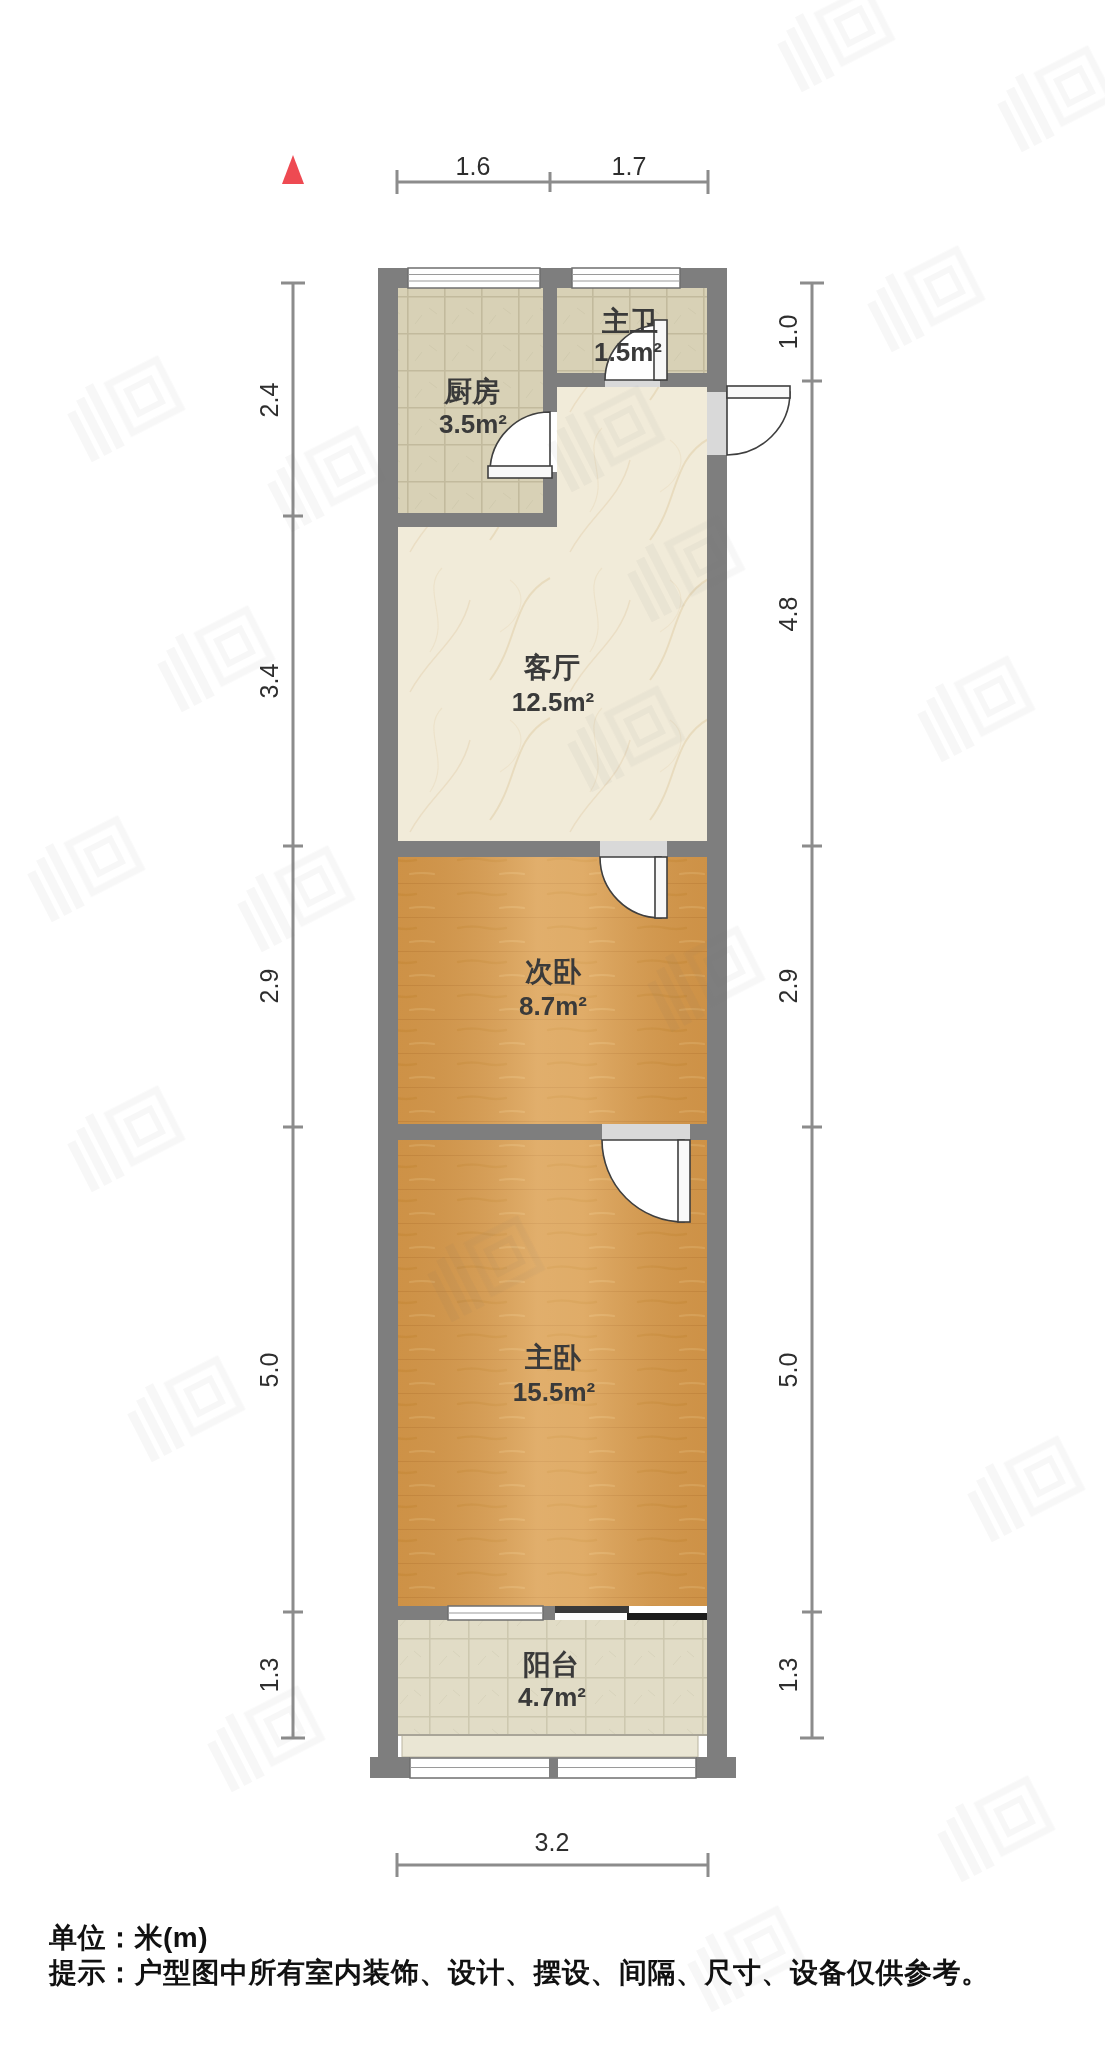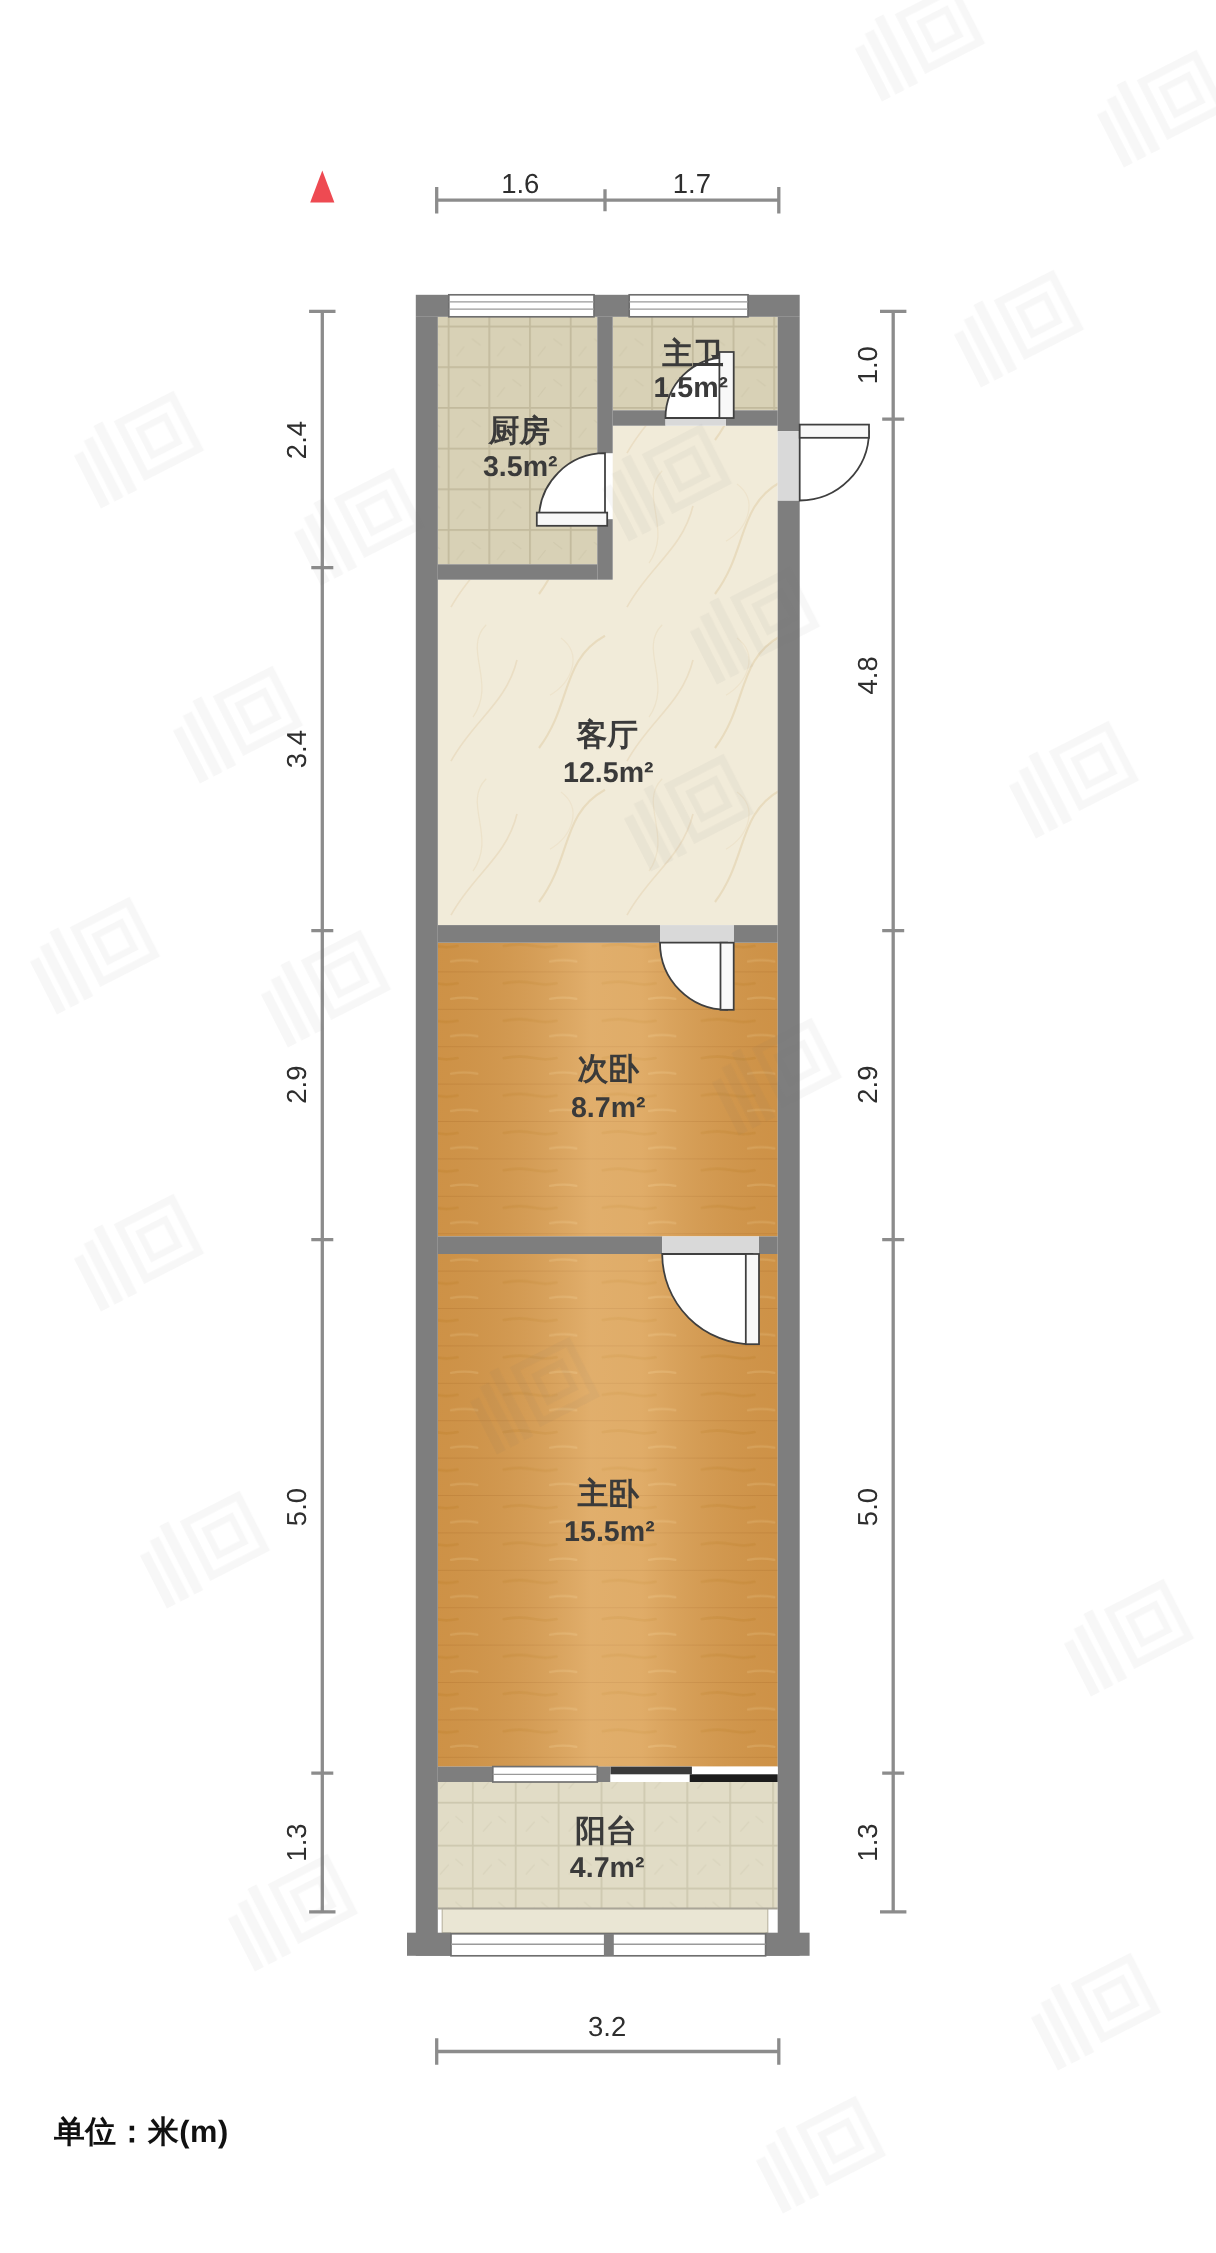--- a/index.html
+++ b/index.html
@@ -243,15 +243,16 @@
     <use href="#wmk" transform="translate(960,1480) rotate(-27)"></use>
     <use href="#wmk" transform="translate(200,1730) rotate(-27)"></use>
     <use href="#wmk" transform="translate(680,1950) rotate(-27)"></use>
     <use href="#wmk" transform="translate(930,1820) rotate(-27)"></use>
     <use href="#wmk" transform="translate(420,1260) rotate(-27)"></use>
   </g>
 </svg>
 
 <div class="footer">
   <div>单位：米(m)</div>
+  <div>提示：户型图中所有室内装饰、设计、摆设、间隔、尺寸、设备仅供参考。</div>
 </div>
 
 </div>
 
 </body></html>

